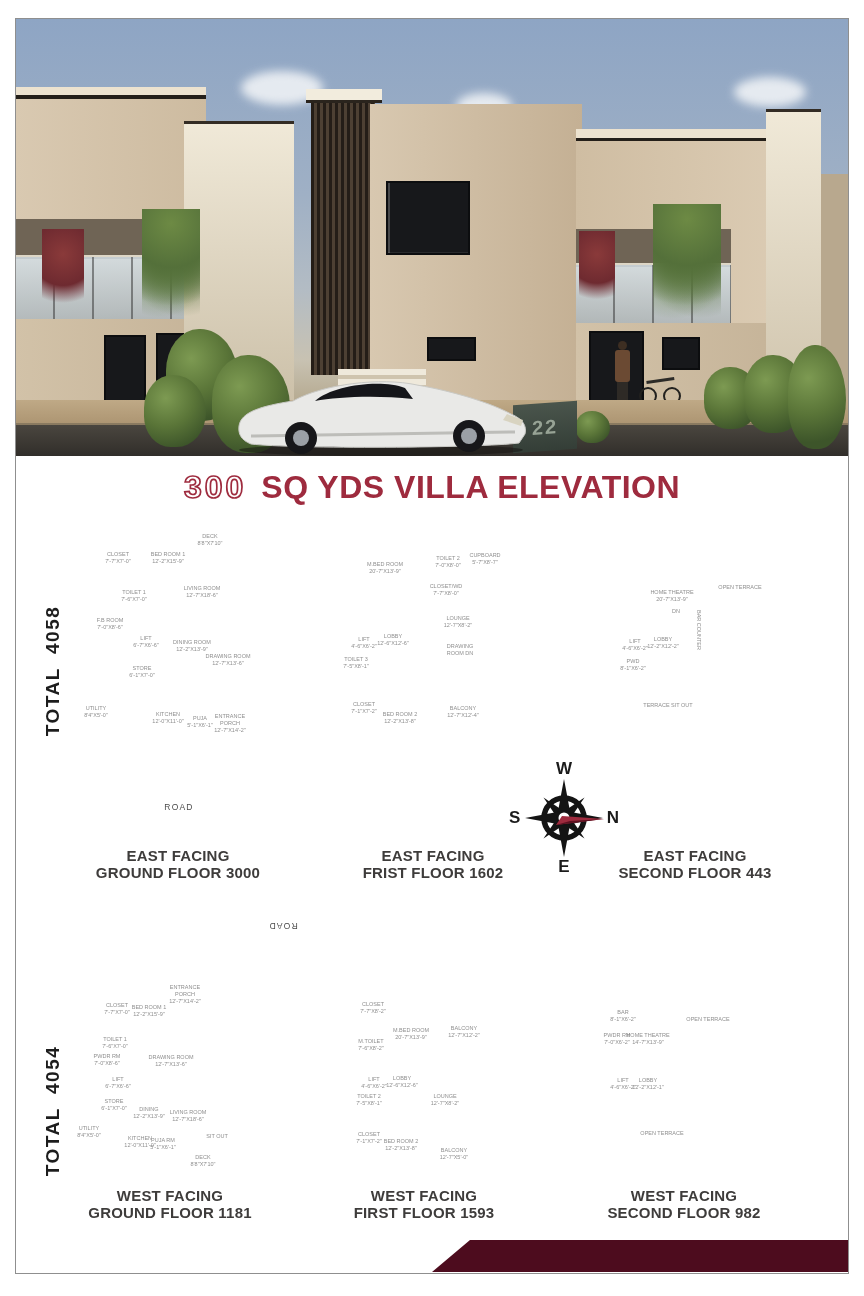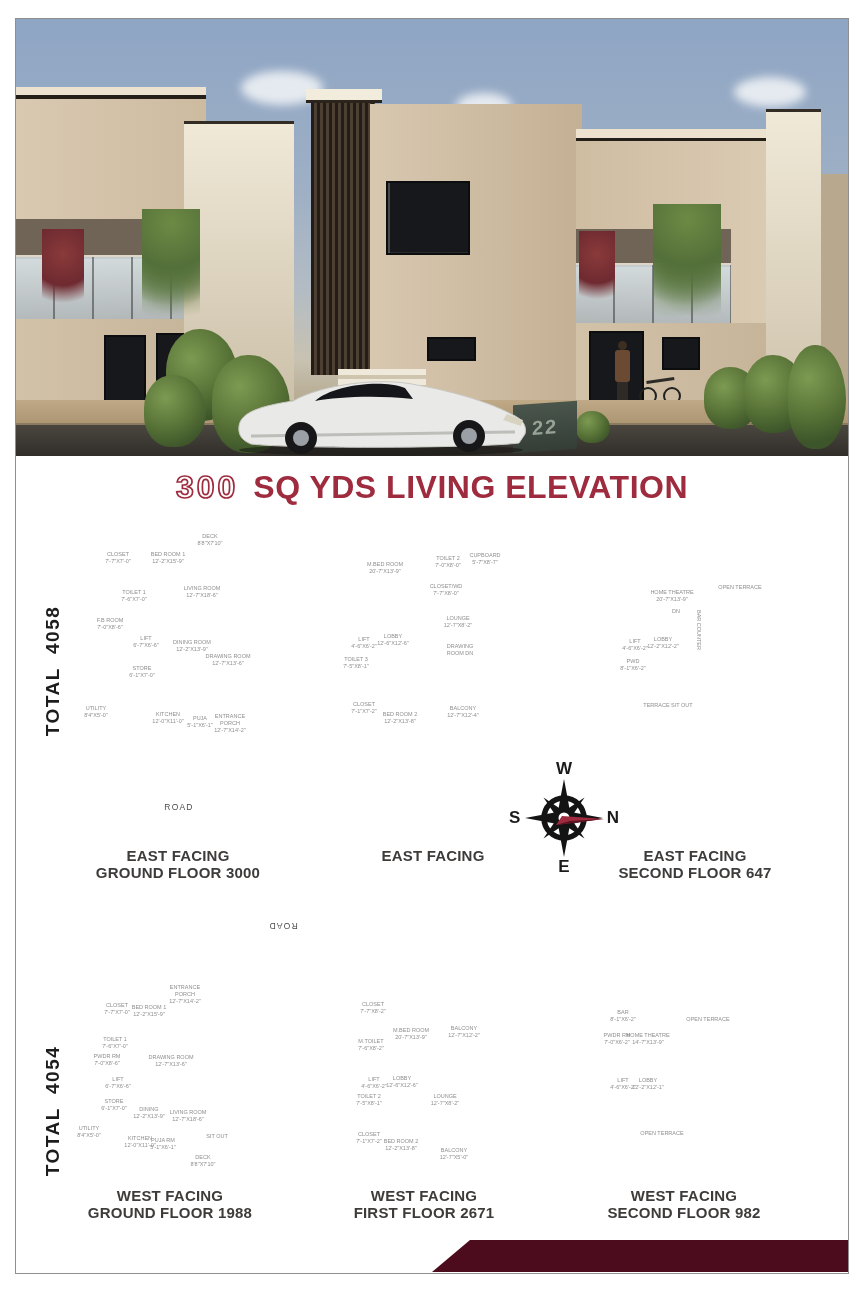--- a/index.html
+++ b/index.html
@@ -142,21 +142,21 @@
           <circle cx="70" cy="74" r="16" fill="#17171a"></circle>
           <circle cx="70" cy="74" r="8" fill="#9ba0a6"></circle>
           <circle cx="238" cy="72" r="16" fill="#17171a"></circle>
           <circle cx="238" cy="72" r="8" fill="#9ba0a6"></circle>
           <polygon points="276,50 292,56 290,62 272,56" fill="#d8d3c0"></polygon>
         </svg>
       </div>
     </div>
 
     <div class="title">
-      <span class="t-outline">300</span><span>SQ YDS LIVING ELEVATION</span>
+      <span class="t-outline">300</span><span>SQ YDS VILLA ELEVATION</span>
     </div>
 
     <div class="total" style="left:-48px;top:641px;">TOTAL  4058</div>
 
     <div class="plan" style="left:54px;top:495px;width:270px;height:240px;">
         <div class="room" style="left: 140px; top: 26px;">DECK
 8'8"X7'10"</div>
         <div class="room" style="left: 48px; top: 44px;">CLOSET
 7'-7"X7'-0"</div>
         <div class="room" style="left: 98px; top: 44px;">BED ROOM 1
@@ -252,24 +252,25 @@
         <polygon points="-8,7 40,1 6,3" fill="#5d1020"></polygon>
       </svg>
     </div>
 
     <div class="caption" style="left:162px;top:828px;">
       <div>EAST FACING</div>
       <div>GROUND FLOOR 3000</div>
     </div>
     <div class="caption" style="left:417px;top:828px;">
       <div>EAST FACING</div>
+      <div>FRIST FLOOR 1602</div>
     </div>
     <div class="caption" style="left:679px;top:828px;">
       <div>EAST FACING</div>
-      <div>SECOND FLOOR 647</div>
+      <div>SECOND FLOOR 443</div>
     </div>
 
     <div class="road road-flip" style="left:217px;top:902px;">ROAD</div>
 
     <div class="total" style="left:-48px;top:1081px;">TOTAL  4054</div>
 
     <div class="plan" style="left:59px;top:962px;width:190px;height:185px;">
         <div class="room" style="left: 110px; top: 14px;">ENTRANCE
 PORCH
 12'-7"X14'-2"</div>
@@ -335,25 +336,25 @@
 14'-7"X13'-9"</div>
         <div class="room" style="left: 28px; top: 78px;">LIFT
 4'-6"X6'-2"</div>
         <div class="room" style="left: 53px; top: 78px;">LOBBY
 12'-2"X12'-1"</div>
         <div class="room" style="left: 67px; top: 128px;">OPEN TERRACE</div>
       </div>
 
     <div class="caption" style="left:154px;top:1168px;">
       <div>WEST FACING</div>
-      <div>GROUND FLOOR 1988</div>
+      <div>GROUND FLOOR 1181</div>
     </div>
     <div class="caption" style="left:408px;top:1168px;">
       <div>WEST FACING</div>
-      <div>FIRST FLOOR 2671</div>
+      <div>FIRST FLOOR 1593</div>
     </div>
     <div class="caption" style="left:668px;top:1168px;">
       <div>WEST FACING</div>
       <div>SECOND FLOOR 982</div>
     </div>
 
     <div class="footer-band"></div>
   </div>
 </div>
 

